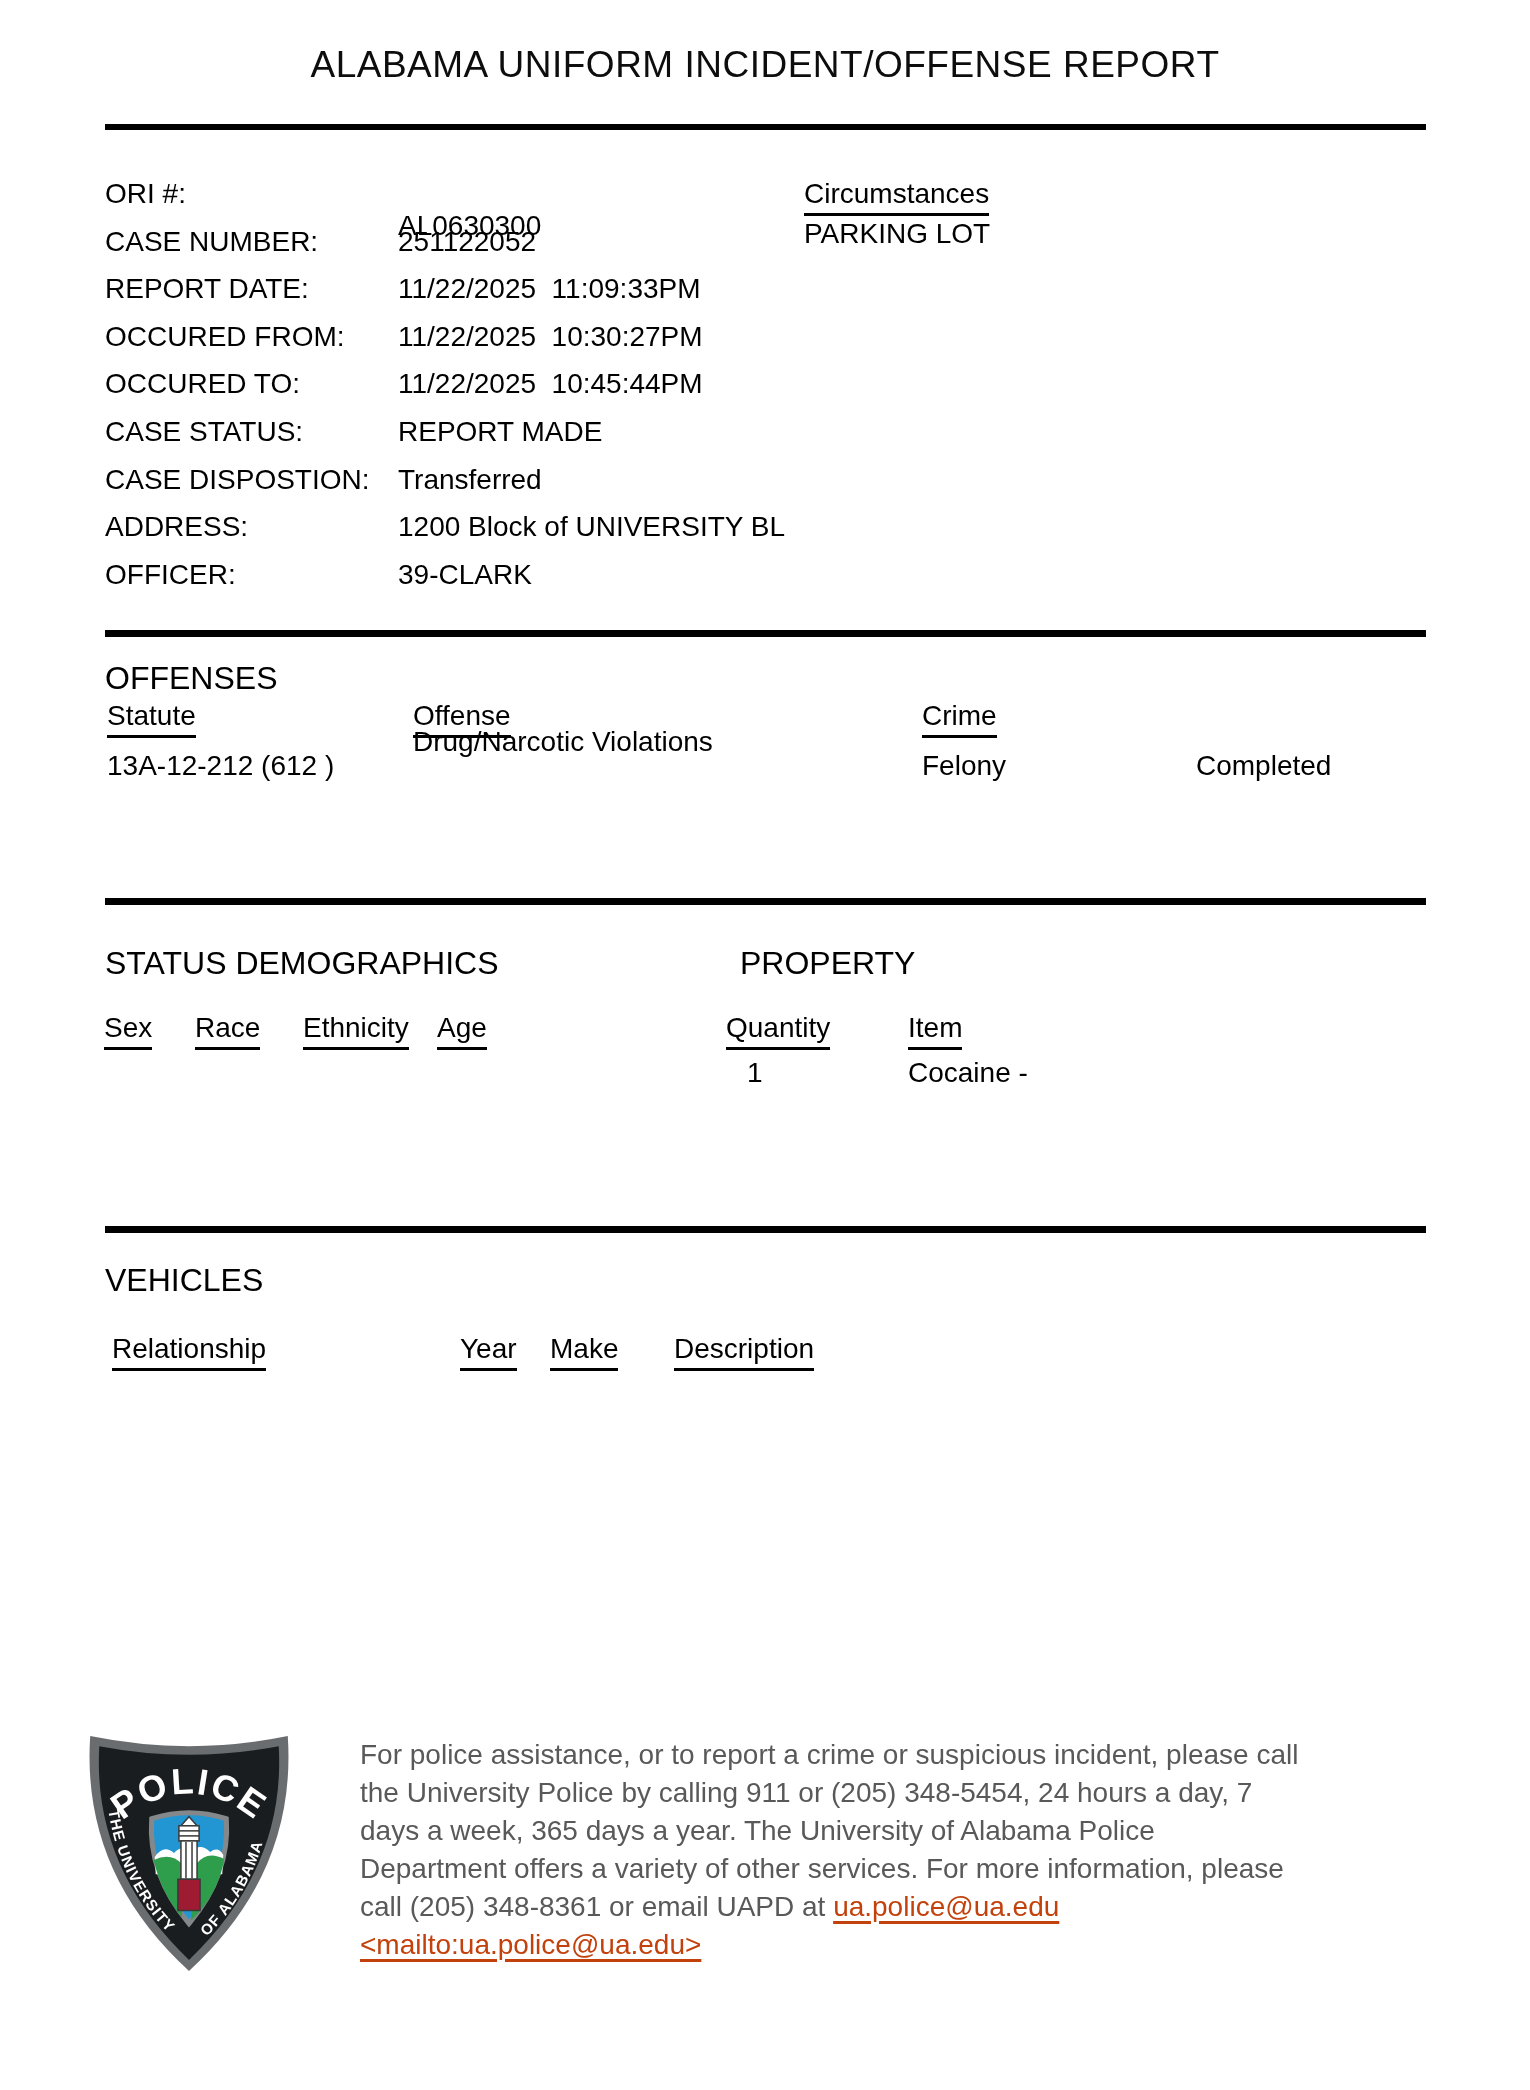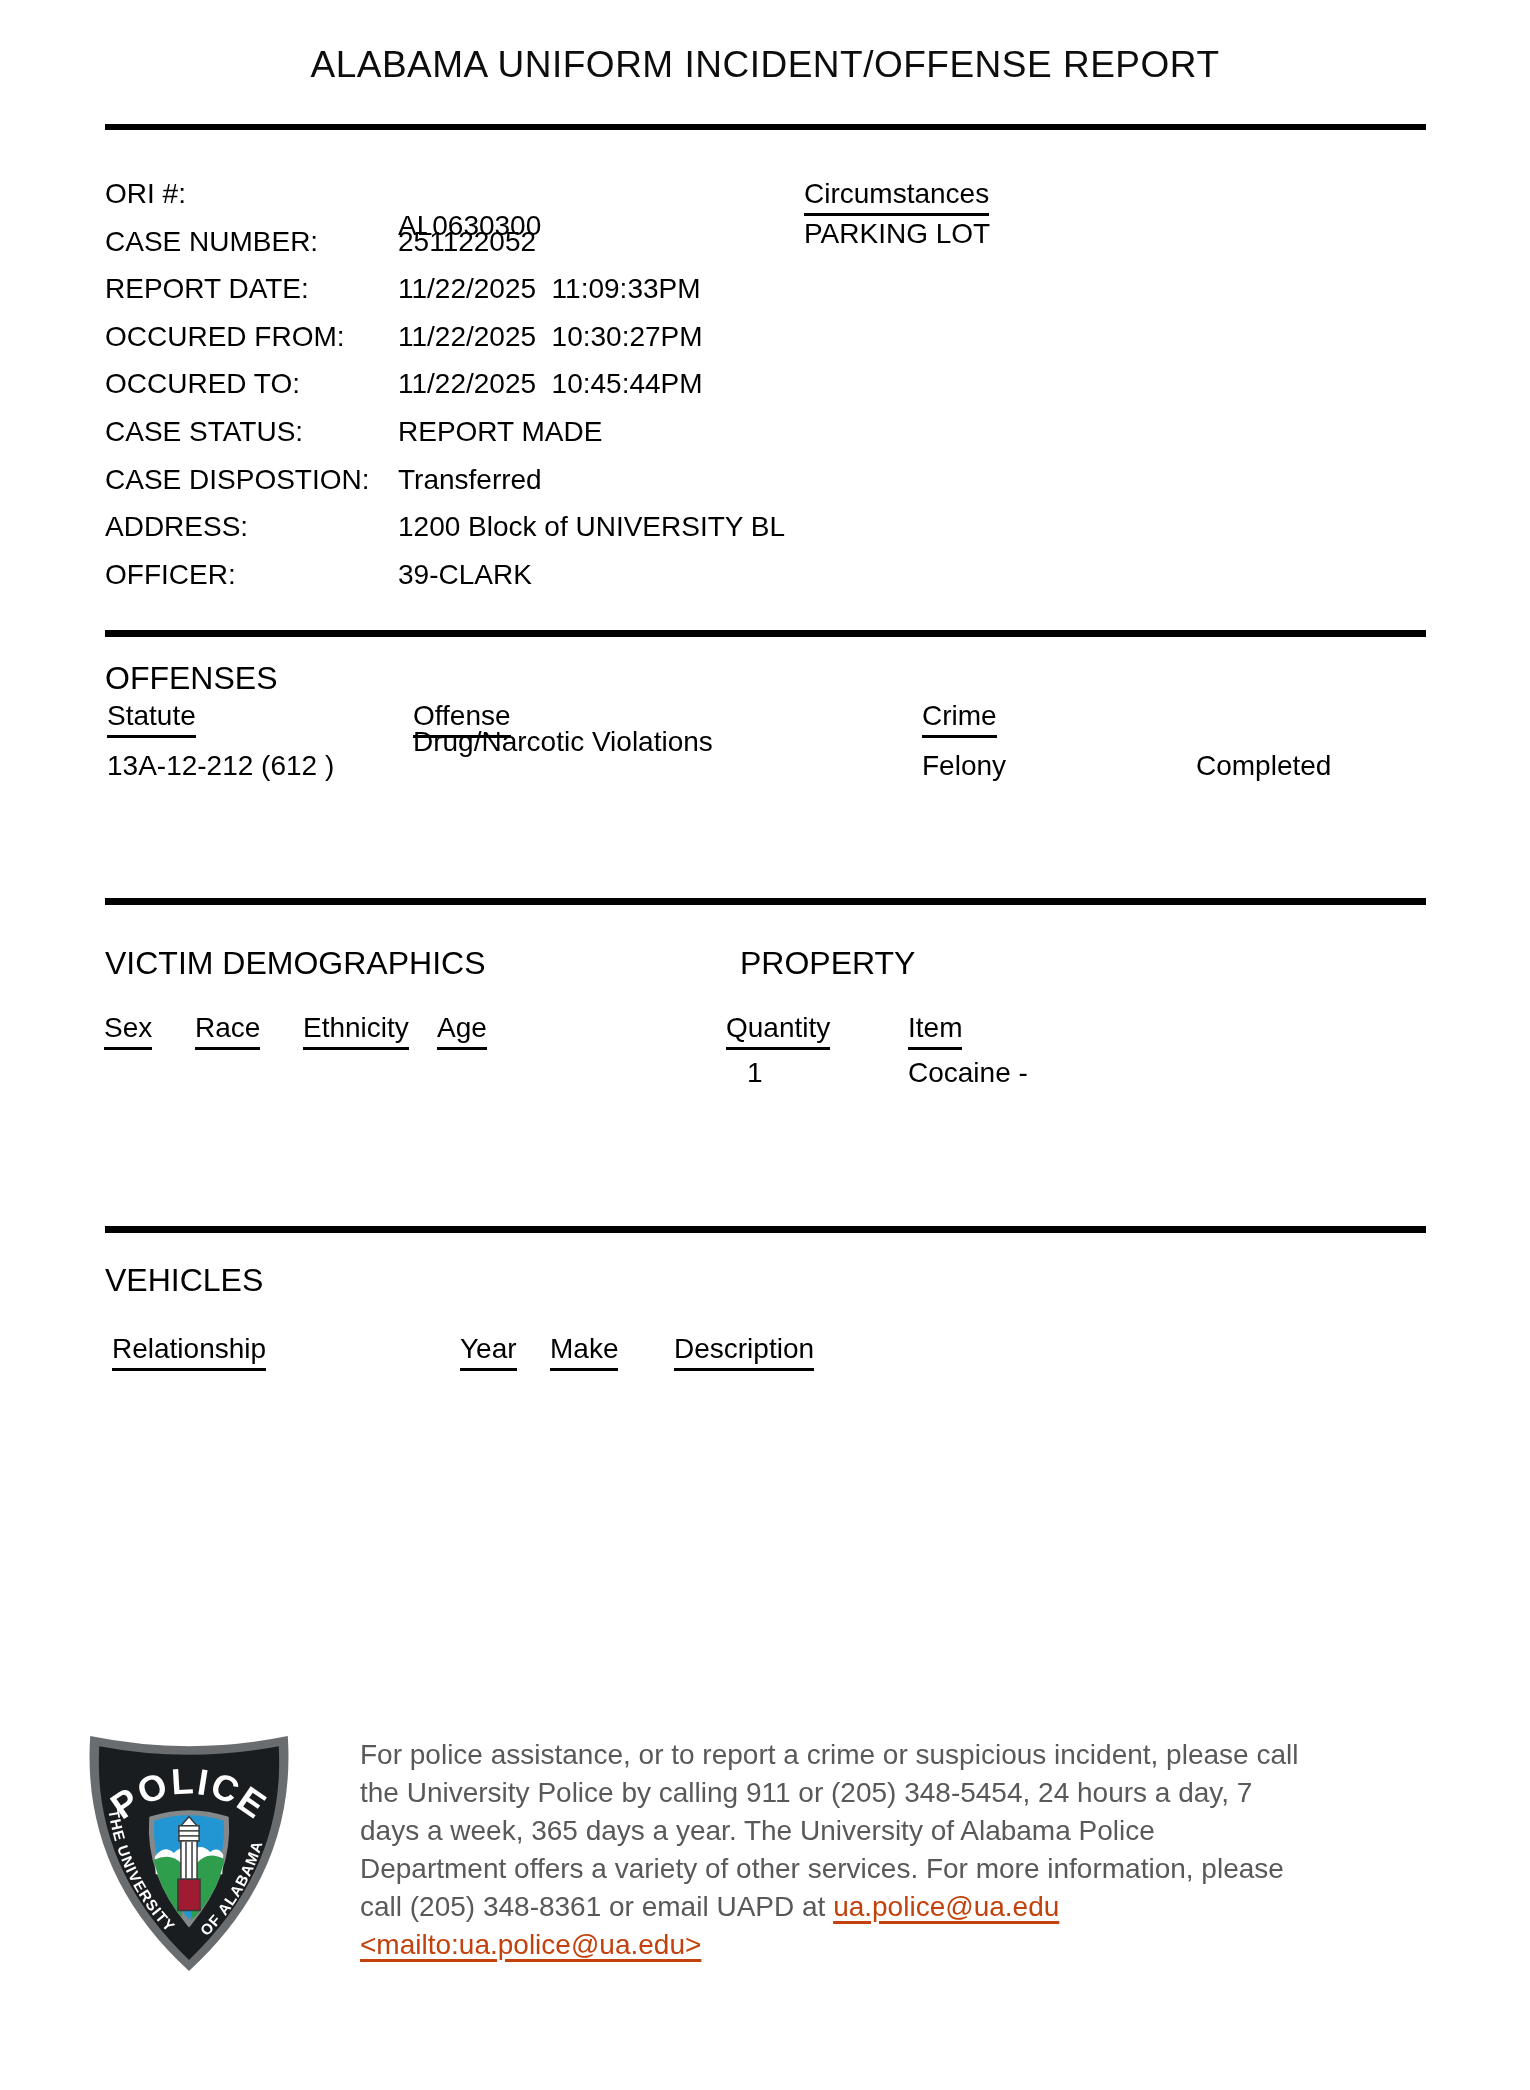--- a/index.html
+++ b/index.html
@@ -105,21 +105,21 @@
     <div>
       <div class="abs cell" style="top:750px;left:107px;">13A-12-212 (612 )</div>
       <div class="abs cell" style="top:726px;left:413px;">Drug/Narcotic Violations</div>
       <div class="abs cell" style="top:750px;left:922px;">Felony</div>
       <div class="abs cell" style="top:750px;left:1196px;">Completed</div>
     </div>
   </div>
 
   <div class="abs rule rule3"></div>
   <div>
-    <div class="abs section-heading" style="top:945px;left:105px;">VICTIM DEMOGRAPHICS</div>
+    <div class="abs section-heading" style="top:945px;left:105px;">STATUS DEMOGRAPHICS</div>
     <div class="abs" style="top:1012px;left:104px;"><span class="uheader">Sex</span></div>
     <div class="abs" style="top:1012px;left:195px;"><span class="uheader">Race</span></div>
     <div class="abs" style="top:1012px;left:303px;"><span class="uheader">Ethnicity</span></div>
     <div class="abs" style="top:1012px;left:437px;"><span class="uheader">Age</span></div>
   </div>
 
   <div>
     <div class="abs section-heading" style="top:945px;left:740px;">PROPERTY</div>
     <div class="abs" style="top:1012px;left:726px;"><span class="uheader">Quantity</span></div>
     <div class="abs" style="top:1012px;left:908px;"><span class="uheader">Item</span></div>

